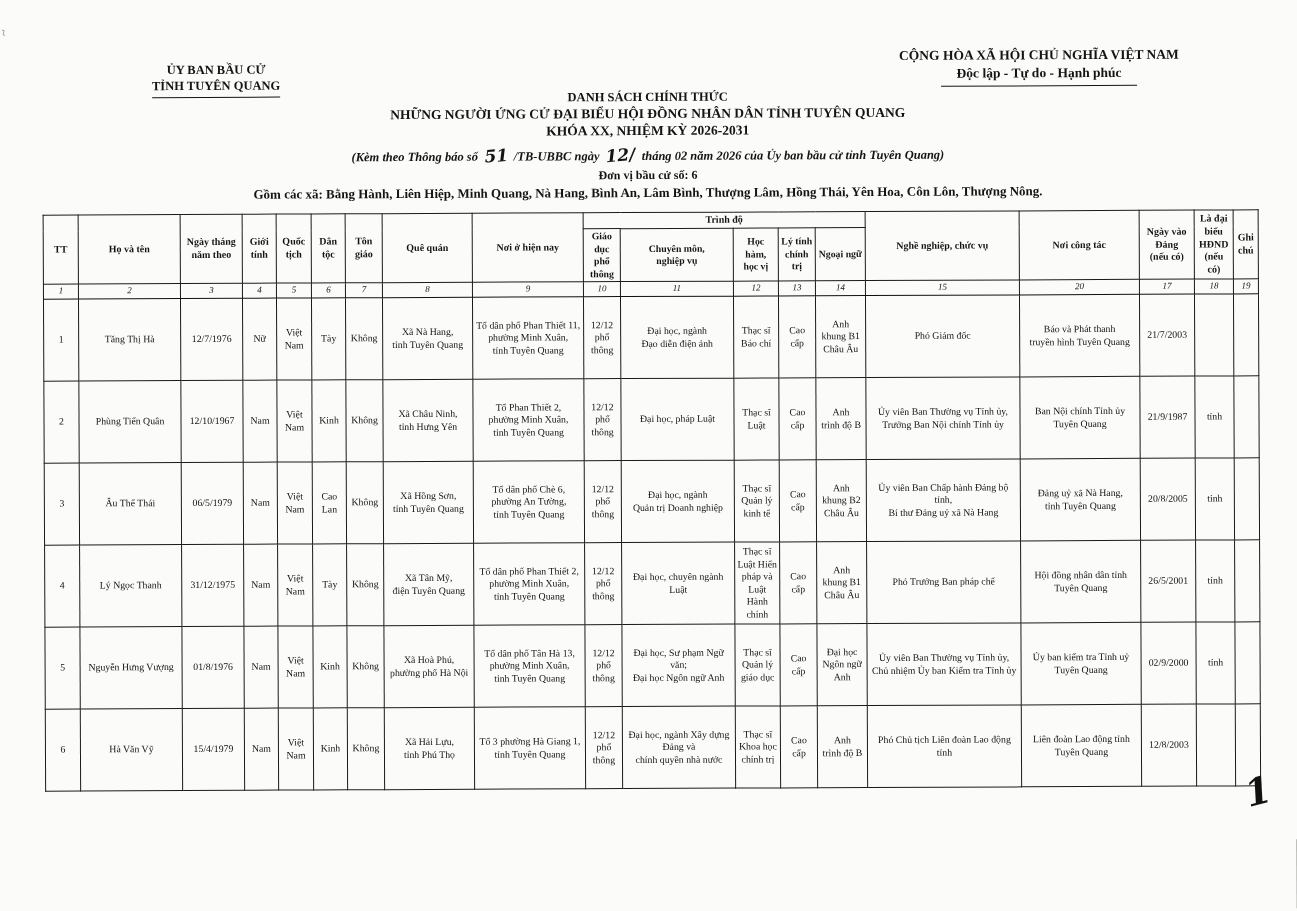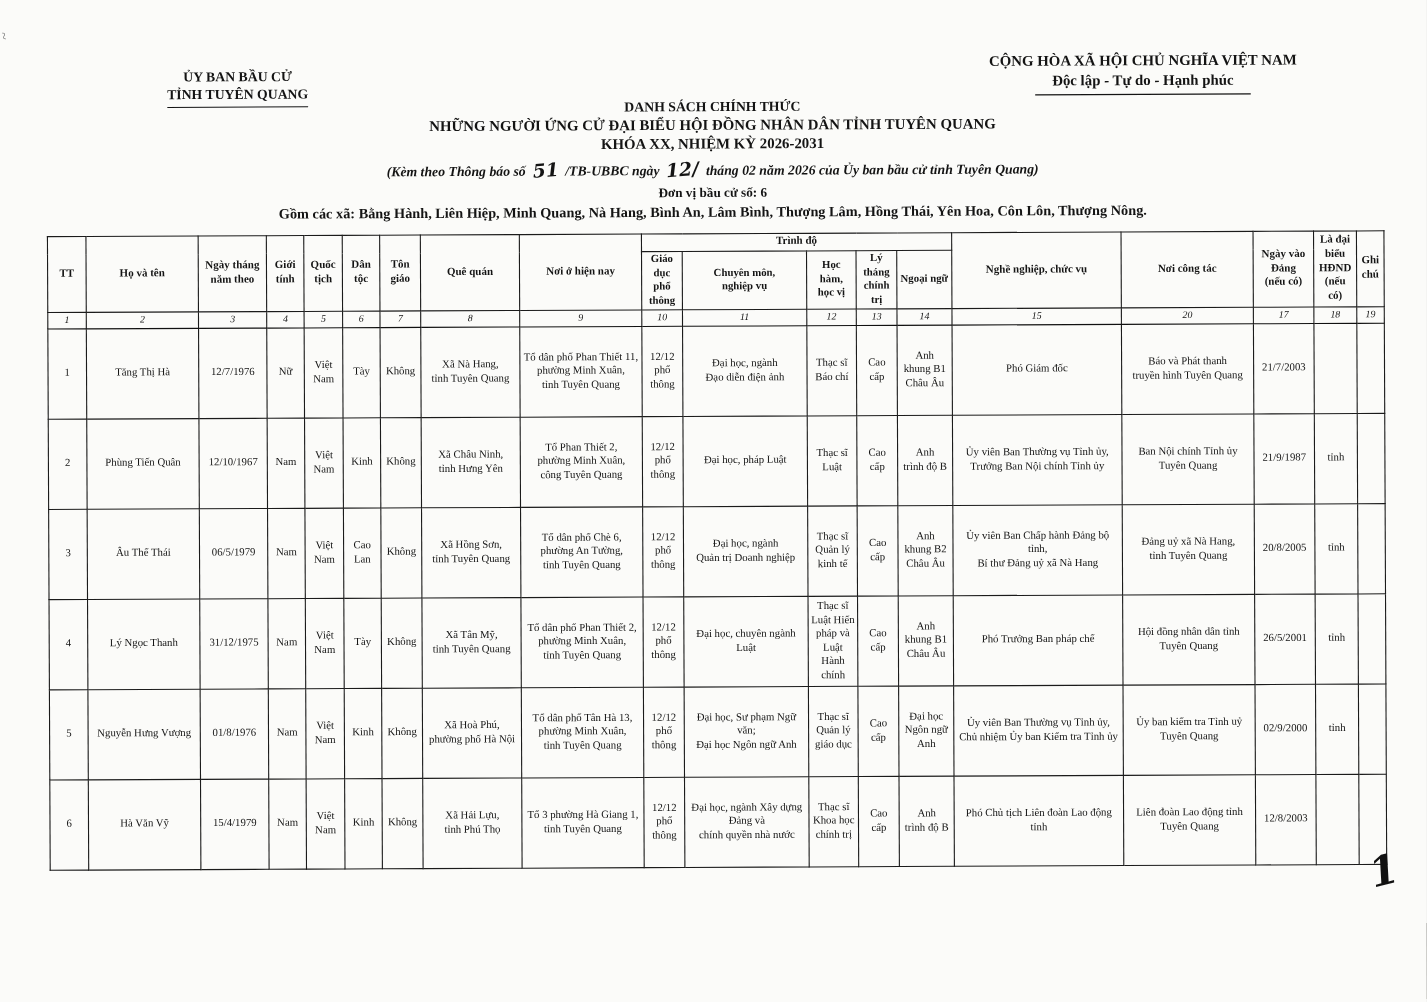--- a/index.html
+++ b/index.html
@@ -169,21 +169,21 @@
         </tr>
         <tr class="h-main">
           <th>Giáo
 dục
 phổ
 thông</th>
           <th>Chuyên môn,
 nghiệp vụ</th>
           <th>Học hàm,
 học vị</th>
-          <th>Lý tháng
+          <th>Lý tính
 chính trị</th>
           <th>Ngoại ngữ</th>
         </tr>
         <tr class="h-nums">
           <td>1</td>
           <td>2</td>
           <td>3</td>
           <td>4</td>
           <td>5</td>
           <td>6</td>
@@ -242,21 +242,21 @@
             <td>12/10/1967</td>
             <td>Nam</td>
             <td>Việt
 Nam</td>
             <td>Kinh</td>
             <td>Không</td>
             <td>Xã Châu Ninh,
 tỉnh Hưng Yên</td>
             <td>Tổ Phan Thiết 2,
 phường Minh Xuân,
-công Tuyên Quang</td>
+tỉnh Tuyên Quang</td>
             <td>12/12
 phổ
 thông</td>
             <td>Đại học, pháp Luật</td>
             <td>Thạc sĩ
 Luật</td>
             <td>Cao
 cấp</td>
             <td>Anh
 trình độ B</td>
@@ -307,21 +307,21 @@
           <tr>
             <td>4</td>
             <td class="left">Lý Ngọc Thanh</td>
             <td>31/12/1975</td>
             <td>Nam</td>
             <td>Việt
 Nam</td>
             <td>Tày</td>
             <td>Không</td>
             <td>Xã Tân Mỹ,
-tỉnh Tuyên Quang</td>
+điện Tuyên Quang</td>
             <td>Tổ dân phố Phan Thiết 2,
 phường Minh Xuân,
 tỉnh Tuyên Quang</td>
             <td>12/12
 phổ
 thông</td>
             <td>Đại học, chuyên ngành Luật</td>
             <td>Thạc sĩ
 Luật Hiến
 pháp và

